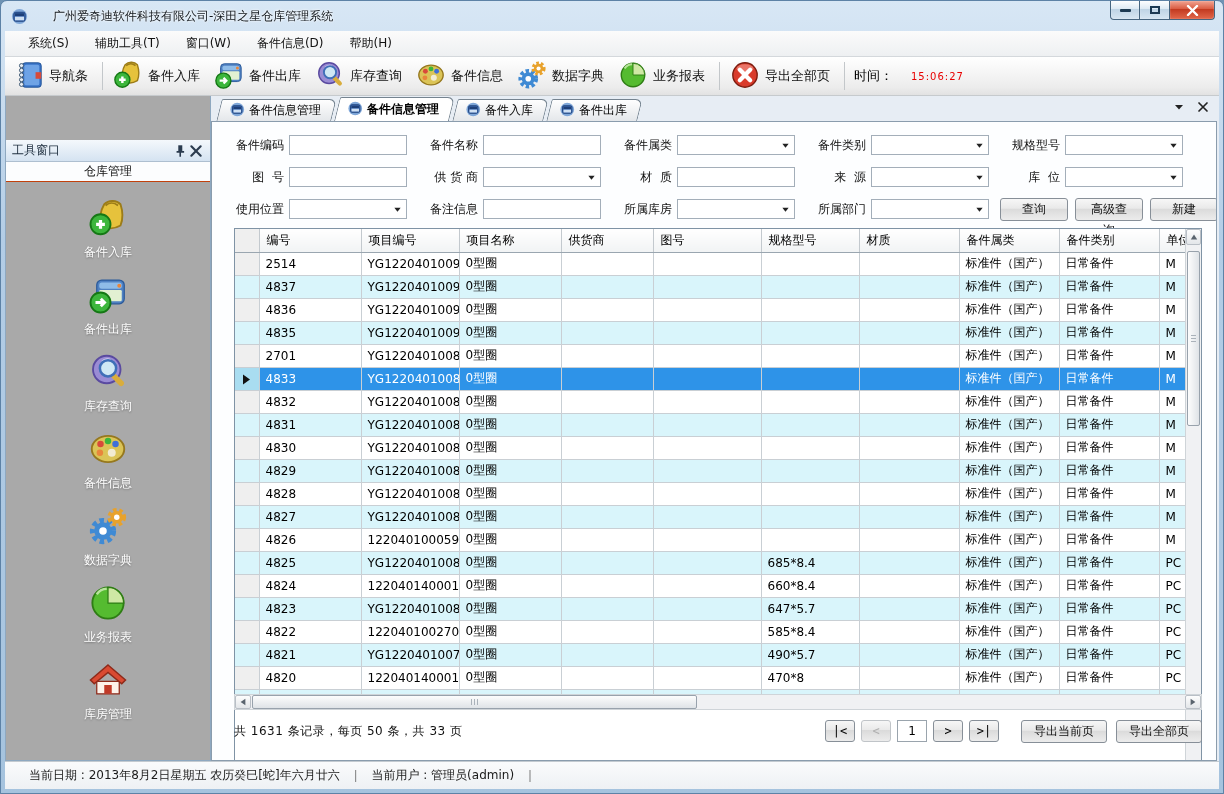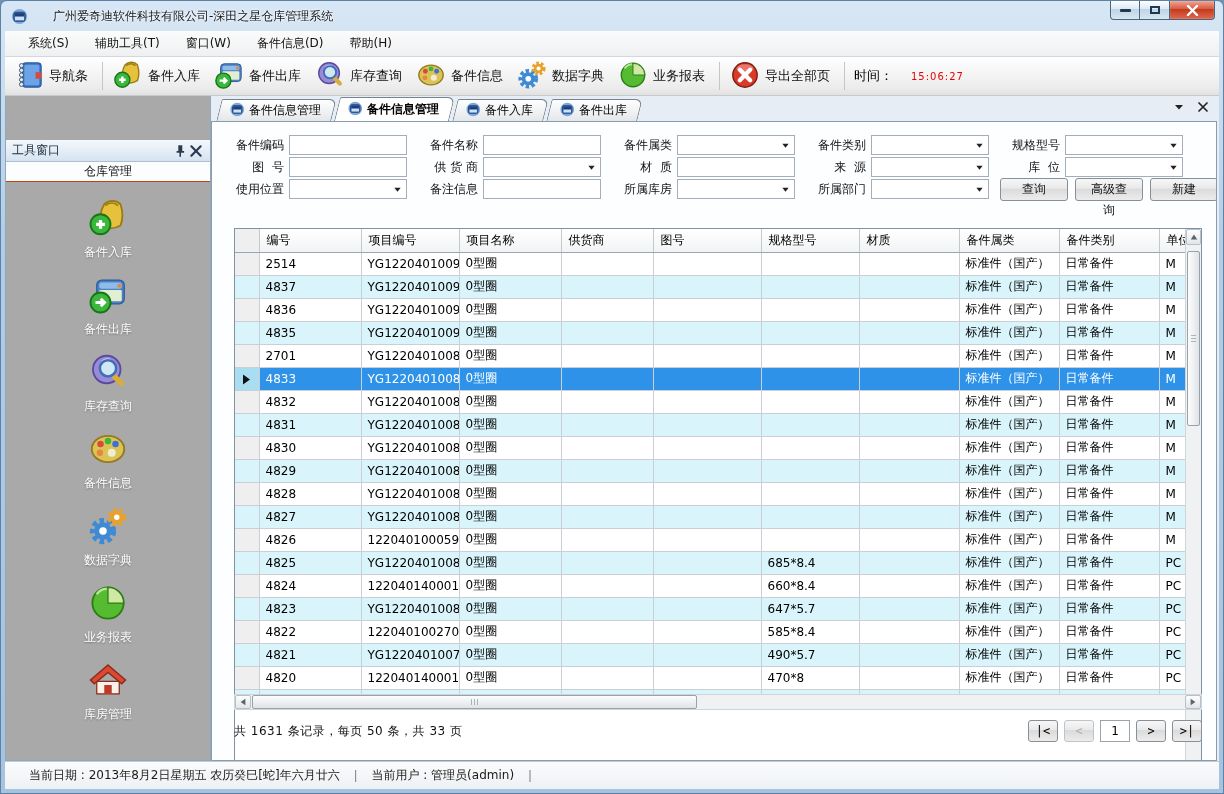--- a/index.html
+++ b/index.html
@@ -60,21 +60,21 @@
          background:linear-gradient(#fefefe,#e4e7ea); transform:skewX(-14deg); margin-right:3px; }
   .tab > * { transform:skewX(14deg); }
   .tab svg { width:15px; height:15px; }
   .tab.active { background:#fff; font-weight:bold; height:24px; z-index:3; }
   .tab-ctrls { position:absolute; right:10px; bottom:5px; display:flex; gap:12px; }
   .tab-ctrls svg { width:12px; height:12px; }
 
   .panel { flex:1; position:relative; background:#fdfeff; border:1px solid #8a9cad; margin-right:2px; overflow:hidden; }
 
   
-  .form-area { position:absolute; top:8px; left:12px; right:12px; height:94px; display:flex; flex-direction:column; justify-content:flex-start; padding:4px 0; }
+  .form-area { position:absolute; top:8px; left:12px; right:12px; height:94px; display:flex; flex-direction:column; justify-content:space-between; padding:4px 0; }
   .f-row { display:flex; align-items:center; height:22px; }
   .f-group { display:flex; align-items:center; margin-right:11px; }
   .f-label { width:60px; text-align:right; margin-right:5px; white-space:pre; color:#111; }
   .txt, .combo { width:118px; height:20px; border:1px solid #a3aeb9; background:#fff; }
   input.txt { font:12px "DejaVu Sans","Liberation Sans",sans-serif; padding:0 3px; outline:none; }
   .combo { position:relative; }
   .combo .arr { position:absolute; right:2px; top:0; bottom:0; width:13px; display:flex; align-items:center; justify-content:center; }
   .combo .arr svg { width:9px; height:9px; }
   .f-buttons { margin-left:auto; display:flex; gap:7px; }
   .btn { height:23px; min-width:68px; padding:0 12px; border:1px solid #878f98; border-radius:3px; color:#111; font-size:12px;
@@ -851,20 +851,24 @@
         </div>
 
         <div class="pagebar">
           <span class="summary">共 1631 条记录，每页 50 条，共 33 页</span>
           <span class="nav">
             <span class="nbtn">|&lt;</span>
             <span class="nbtn disabled">&lt;</span>
             <span class="pagebox">1</span>
             <span class="nbtn">&gt;</span>
             <span class="nbtn">&gt;|</span>
+            <span class="exp">
+              <span class="btn">导出当前页</span>
+              <span class="btn">导出全部页</span>
+            </span>
           </span>
         </div>
       </div>
     </div>
   </div>
 
   <div class="statusbar">
     <span>当前日期 : 2013年8月2日星期五 农历癸巳[蛇]年六月廿六</span>
     <span class="sep">｜</span>
     <span>当前用户 : 管理员(admin)</span>

